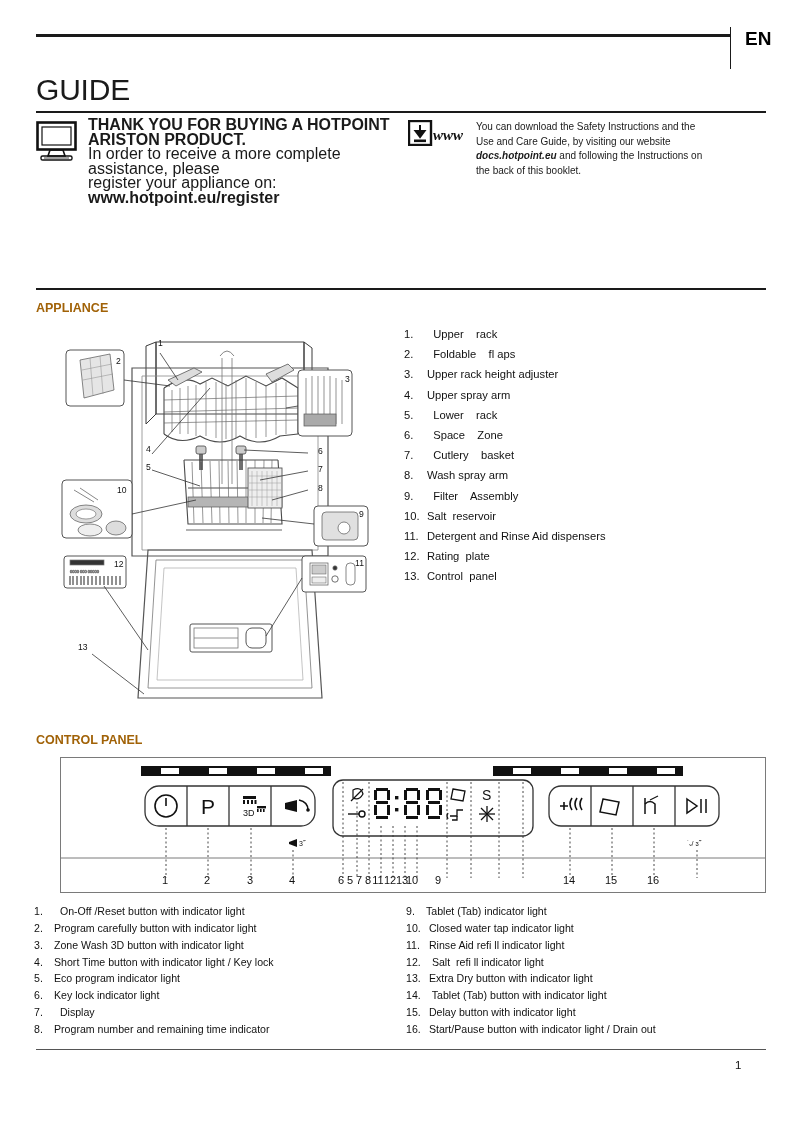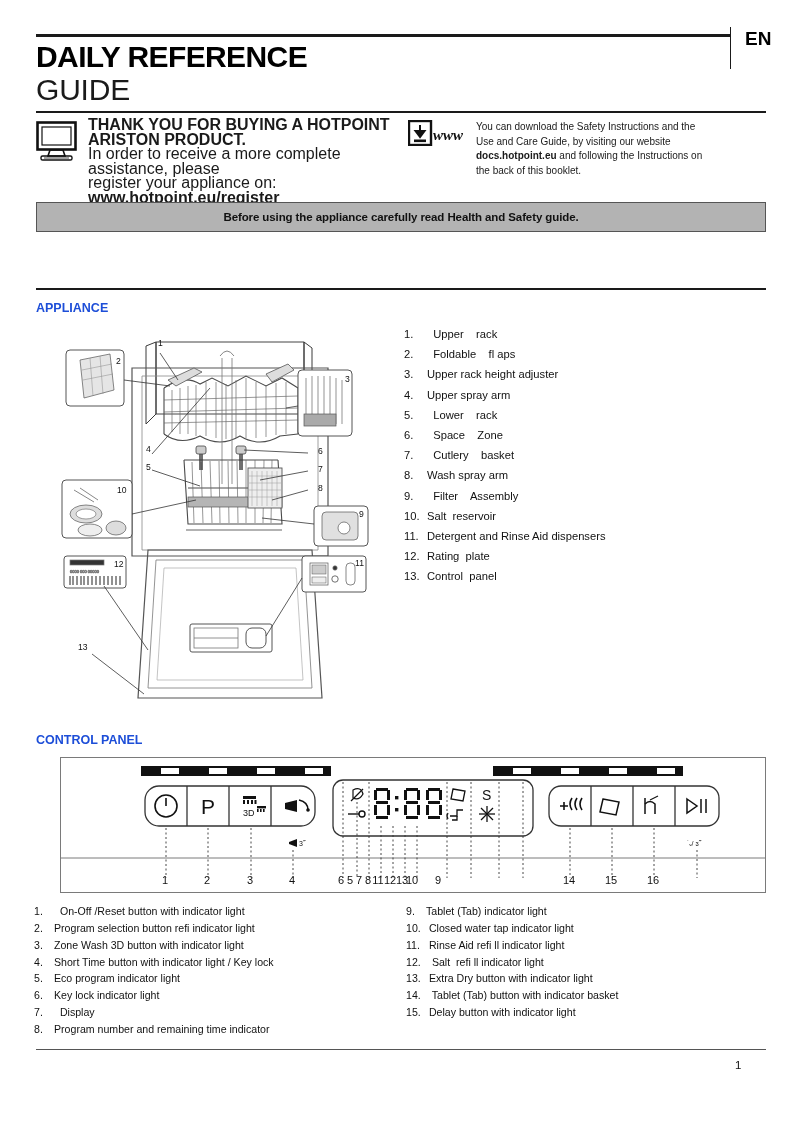--- a/index.html
+++ b/index.html
@@ -53,41 +53,41 @@
     font-size: 16px; line-height: 14.6px; color: #1a1a1a;
   }
   .ty-text b { font-weight: bold; }
 
   .dl-block { position: absolute; left: 408px; top: 118px; width: 360px; }
   .dl-icon { position: absolute; left: 0px; top: 2px; width: 56px; height: 26px; }
   .dl-text {
     position: absolute; left: 68px; top: 2px; width: 300px;
     font-size: 10px; line-height: 14.6px; color: #1a1a1a;
   }
-  .dl-text b { font-weight: bold; }
+  .dl-text b { font-weight: bold; font-style: italic; }
 
   
   .banner {
     position: absolute; left: 36px; top: 202px; width: 730px; height: 30px;
     background: #b3b3b3; border: 1px solid #555;
     display: flex; align-items: center; justify-content: center;
   }
   .banner span { font-size: 11.5px; font-weight: bold; color: #111; letter-spacing: -0.1px; }
 
   
   .sec-title {
     position: absolute; left: 36px; top: 258px;
     font-size: 24px; font-weight: bold; letter-spacing: -0.3px; color: #000;
   }
   .sec-rule {
     position: absolute; left: 36px; top: 288px; width: 730px; height: 2px; background: #1a1a1a;
   }
   .sub-title {
     position: absolute; left: 36px; top: 301px;
-    font-size: 12.5px; font-weight: bold; color: #1d4ed8;
+    font-size: 12.5px; font-weight: bold; color: #a16207;
   }
   .sub-title.cp { top: 733px; }
 
   
   .parts { position: absolute; left: 404px; top: 324px; width: 370px; }
   .parts-row {
     display: flex; font-size: 11.2px; line-height: 20.2px; color: #111;
   }
   .parts-num { width: 23px; flex: 0 0 23px; text-align: left; }
   .parts-lbl { flex: 1 1 auto; white-space: pre; }
@@ -132,21 +132,20 @@
   }
 </style>
 </head>
 <body>
 
 <div class="page">
 
   <div class="hdr-rule-top"></div>
   <div class="lang-divider"></div>
   <div class="lang-code">EN</div>
-  <div class="title-main">DAILY REFERENCE</div>
   <div class="title-sub">GUIDE</div>
   <div class="hdr-rule-bot"></div>
 
   <div class="ty-block">
     <span class="ty-icon">
       <svg width="44" height="40" viewBox="0 0 44 40">
         <rect x="1.5" y="1.5" width="38" height="27" fill="none" stroke="#111" stroke-width="2.6"></rect>
         <rect x="6" y="6" width="29" height="18" fill="none" stroke="#111" stroke-width="1.2"></rect>
         <path d="M14 29 L12 35 L29 35 L27 29 Z" fill="none" stroke="#111" stroke-width="1.6"></path>
         <rect x="5" y="35" width="31" height="4" rx="1.6" fill="none" stroke="#111" stroke-width="1.4"></rect>
@@ -170,23 +169,20 @@
       </svg>
     </span>
     <div class="dl-text">
       <span>You can download the Safety Instructions and the</span><br>
       <span>Use and Care Guide, by visiting our website</span><br>
       <b>docs.hotpoint.eu</b><span> and following the Instructions on</span><br>
       <span>the back of this booklet.</span>
     </div>
   </div>
 
-  <div class="banner">
-    <span>Before using the appliance carefully read Health and Safety guide.</span>
-  </div>
 
   <div class="sec-rule"></div>
   <div class="sub-title">APPLIANCE</div>
   <div class="sub-title cp">CONTROL PANEL</div>
 
   <div class="diagram">
     <svg width="350" height="390" viewBox="0 0 350 390">
       <g fill="none" stroke="#3a3a3a" stroke-width="1">
 
         <path d="M96 14 L244 14 L244 86 L96 86 Z" stroke="#444"></path>
@@ -622,21 +618,21 @@
     </svg>
   </div>
 
   <div class="legend-col left">
     <div class="legend-row">
         <span class="legend-num">1.</span>
         <span class="legend-lbl">  On-Off /Reset button with indicator light</span>
       </div>
     <div class="legend-row">
         <span class="legend-num">2.</span>
-        <span class="legend-lbl">Program selection button refi indicator light</span>
+        <span class="legend-lbl">Program carefully button with indicator light</span>
       </div>
     <div class="legend-row">
         <span class="legend-num">3.</span>
         <span class="legend-lbl">Zone Wash 3D button with indicator light</span>
       </div>
     <div class="legend-row">
         <span class="legend-num">4.</span>
         <span class="legend-lbl">Short Time button with indicator light / Key lock</span>
       </div>
     <div class="legend-row">
@@ -673,24 +669,28 @@
     <div class="legend-row">
         <span class="legend-num">12.</span>
         <span class="legend-lbl">  Salt  refi ll indicator light</span>
       </div>
     <div class="legend-row">
         <span class="legend-num">13.</span>
         <span class="legend-lbl"> Extra Dry button with indicator light</span>
       </div>
     <div class="legend-row">
         <span class="legend-num">14.</span>
-        <span class="legend-lbl">  Tablet (Tab) button with indicator basket</span>
+        <span class="legend-lbl">  Tablet (Tab) button with indicator light</span>
       </div>
     <div class="legend-row">
         <span class="legend-num">15.</span>
         <span class="legend-lbl"> Delay button with indicator light</span>
       </div>
+    <div class="legend-row">
+        <span class="legend-num">16.</span>
+        <span class="legend-lbl"> Start/Pause button with indicator light / Drain out</span>
+      </div>
   </div>
 
   <div class="foot-rule"></div>
   <div class="page-num">1</div>
 
 </div>
 
 </body></html>

